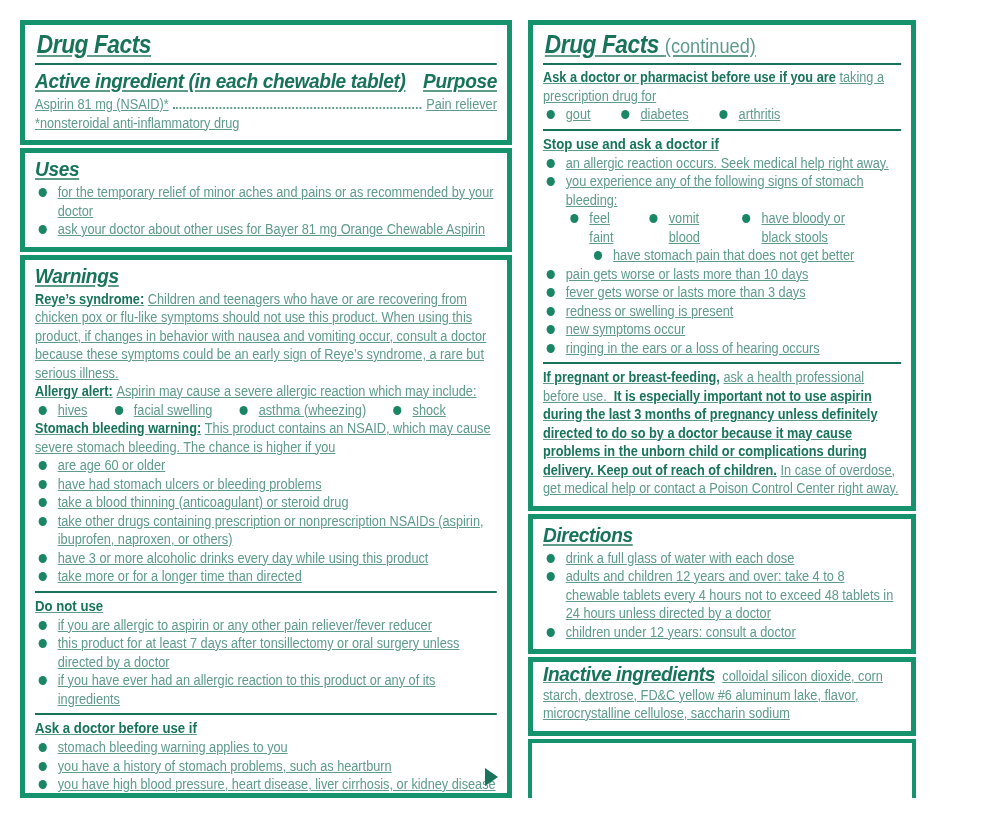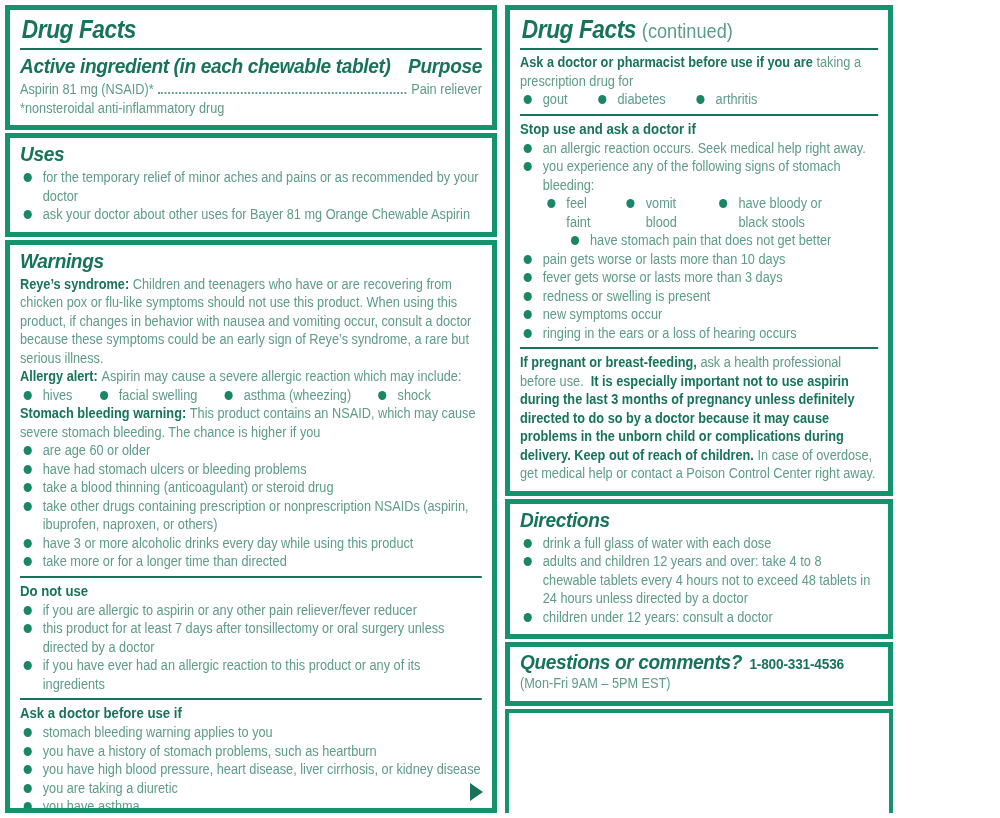--- a/index.html
+++ b/index.html
@@ -12,22 +12,23 @@
   *{box-sizing:border-box;margin:0;padding:0;}
   html,body{background:#fff;}
   body{
     width:1000px;height:818px;
     font-family:"Liberation Sans","DejaVu Sans",sans-serif;
     color:var(--body);
     overflow:hidden;
   }
   .page{
     width:1000px;height:818px;
-    display:flex;gap:8px;
-    padding:5px;
+    display:flex;gap:16px;
+    padding:20px;
+    text-decoration:underline;
   }
   .col{display:flex;flex-direction:column;}
   .col-left{width:492px;}
   .col-right{width:388px;}
   .panel{
     border:5px solid var(--border);
     background:var(--bg);
     padding:3px 10px 8px 10px;
     margin-bottom:3px;
     position:relative;
@@ -331,26 +332,22 @@
             <span class="li-text">adults and children 12 years and over: take 4 to 8 chewable tablets every 4 hours not to exceed 48 tablets in 24 hours unless directed by a doctor</span>
           </div>
         <div class="li">
             <span class="dot"></span>
             <span class="li-text">children under 12 years: consult a doctor</span>
           </div>
       </div>
     </section>
 
 
-
-    <section class="panel">
-      <div class="squeeze">
-        <div class="q-line">
-          <span class="sec-title" style="margin:0">Questions or comments?</span>
-          <span class="phone">1-800-331-4536</span>
-        </div>
-        <div class="body">(Mon-Fri 9AM – 5PM EST)</div>
-      </div>
-    </section>
+    <section class="panel">
+      <div class="squeeze">
+        <p class="inline-title-text"><span class="sec-title-inline">Inactive ingredients</span><span>colloidal silicon dioxide, corn starch, dextrose, FD&amp;C yellow #6 aluminum lake, flavor, microcrystalline cellulose, saccharin sodium</span></p>
+      </div>
+    </section>
+
 
     <section class="panel panel-empty"></section>
   </div>
 </div>
 
 </body></html>

